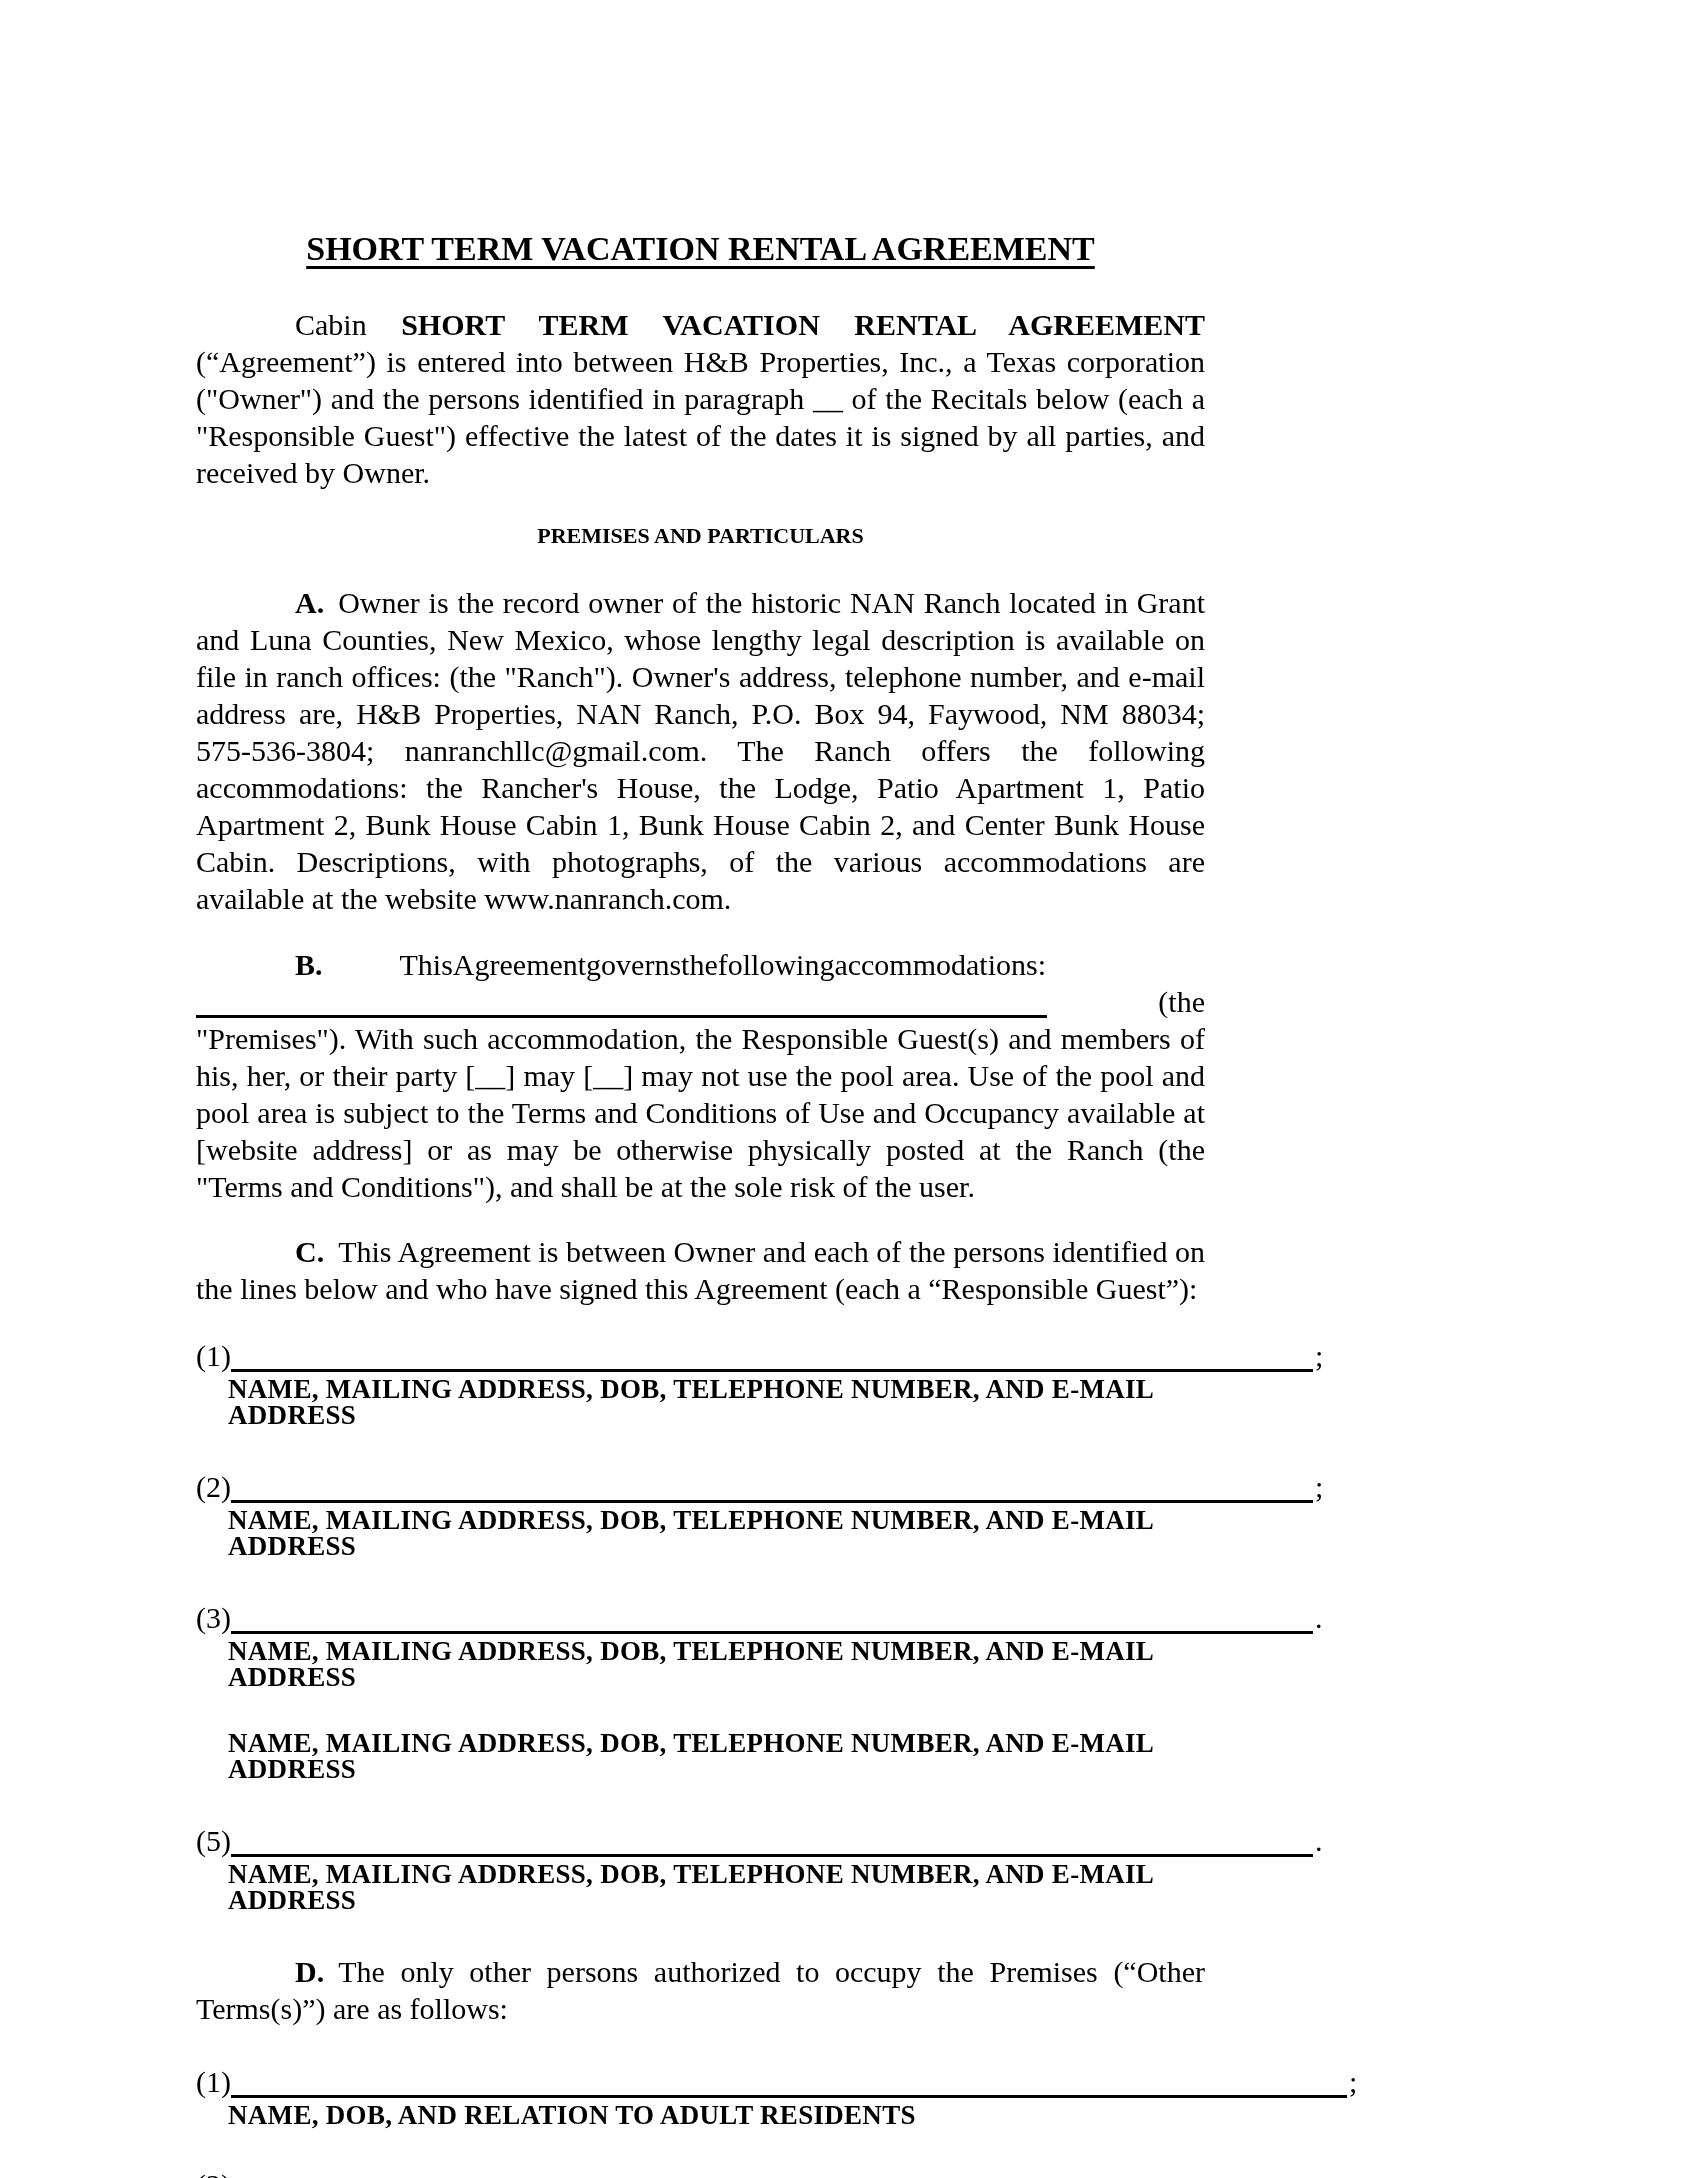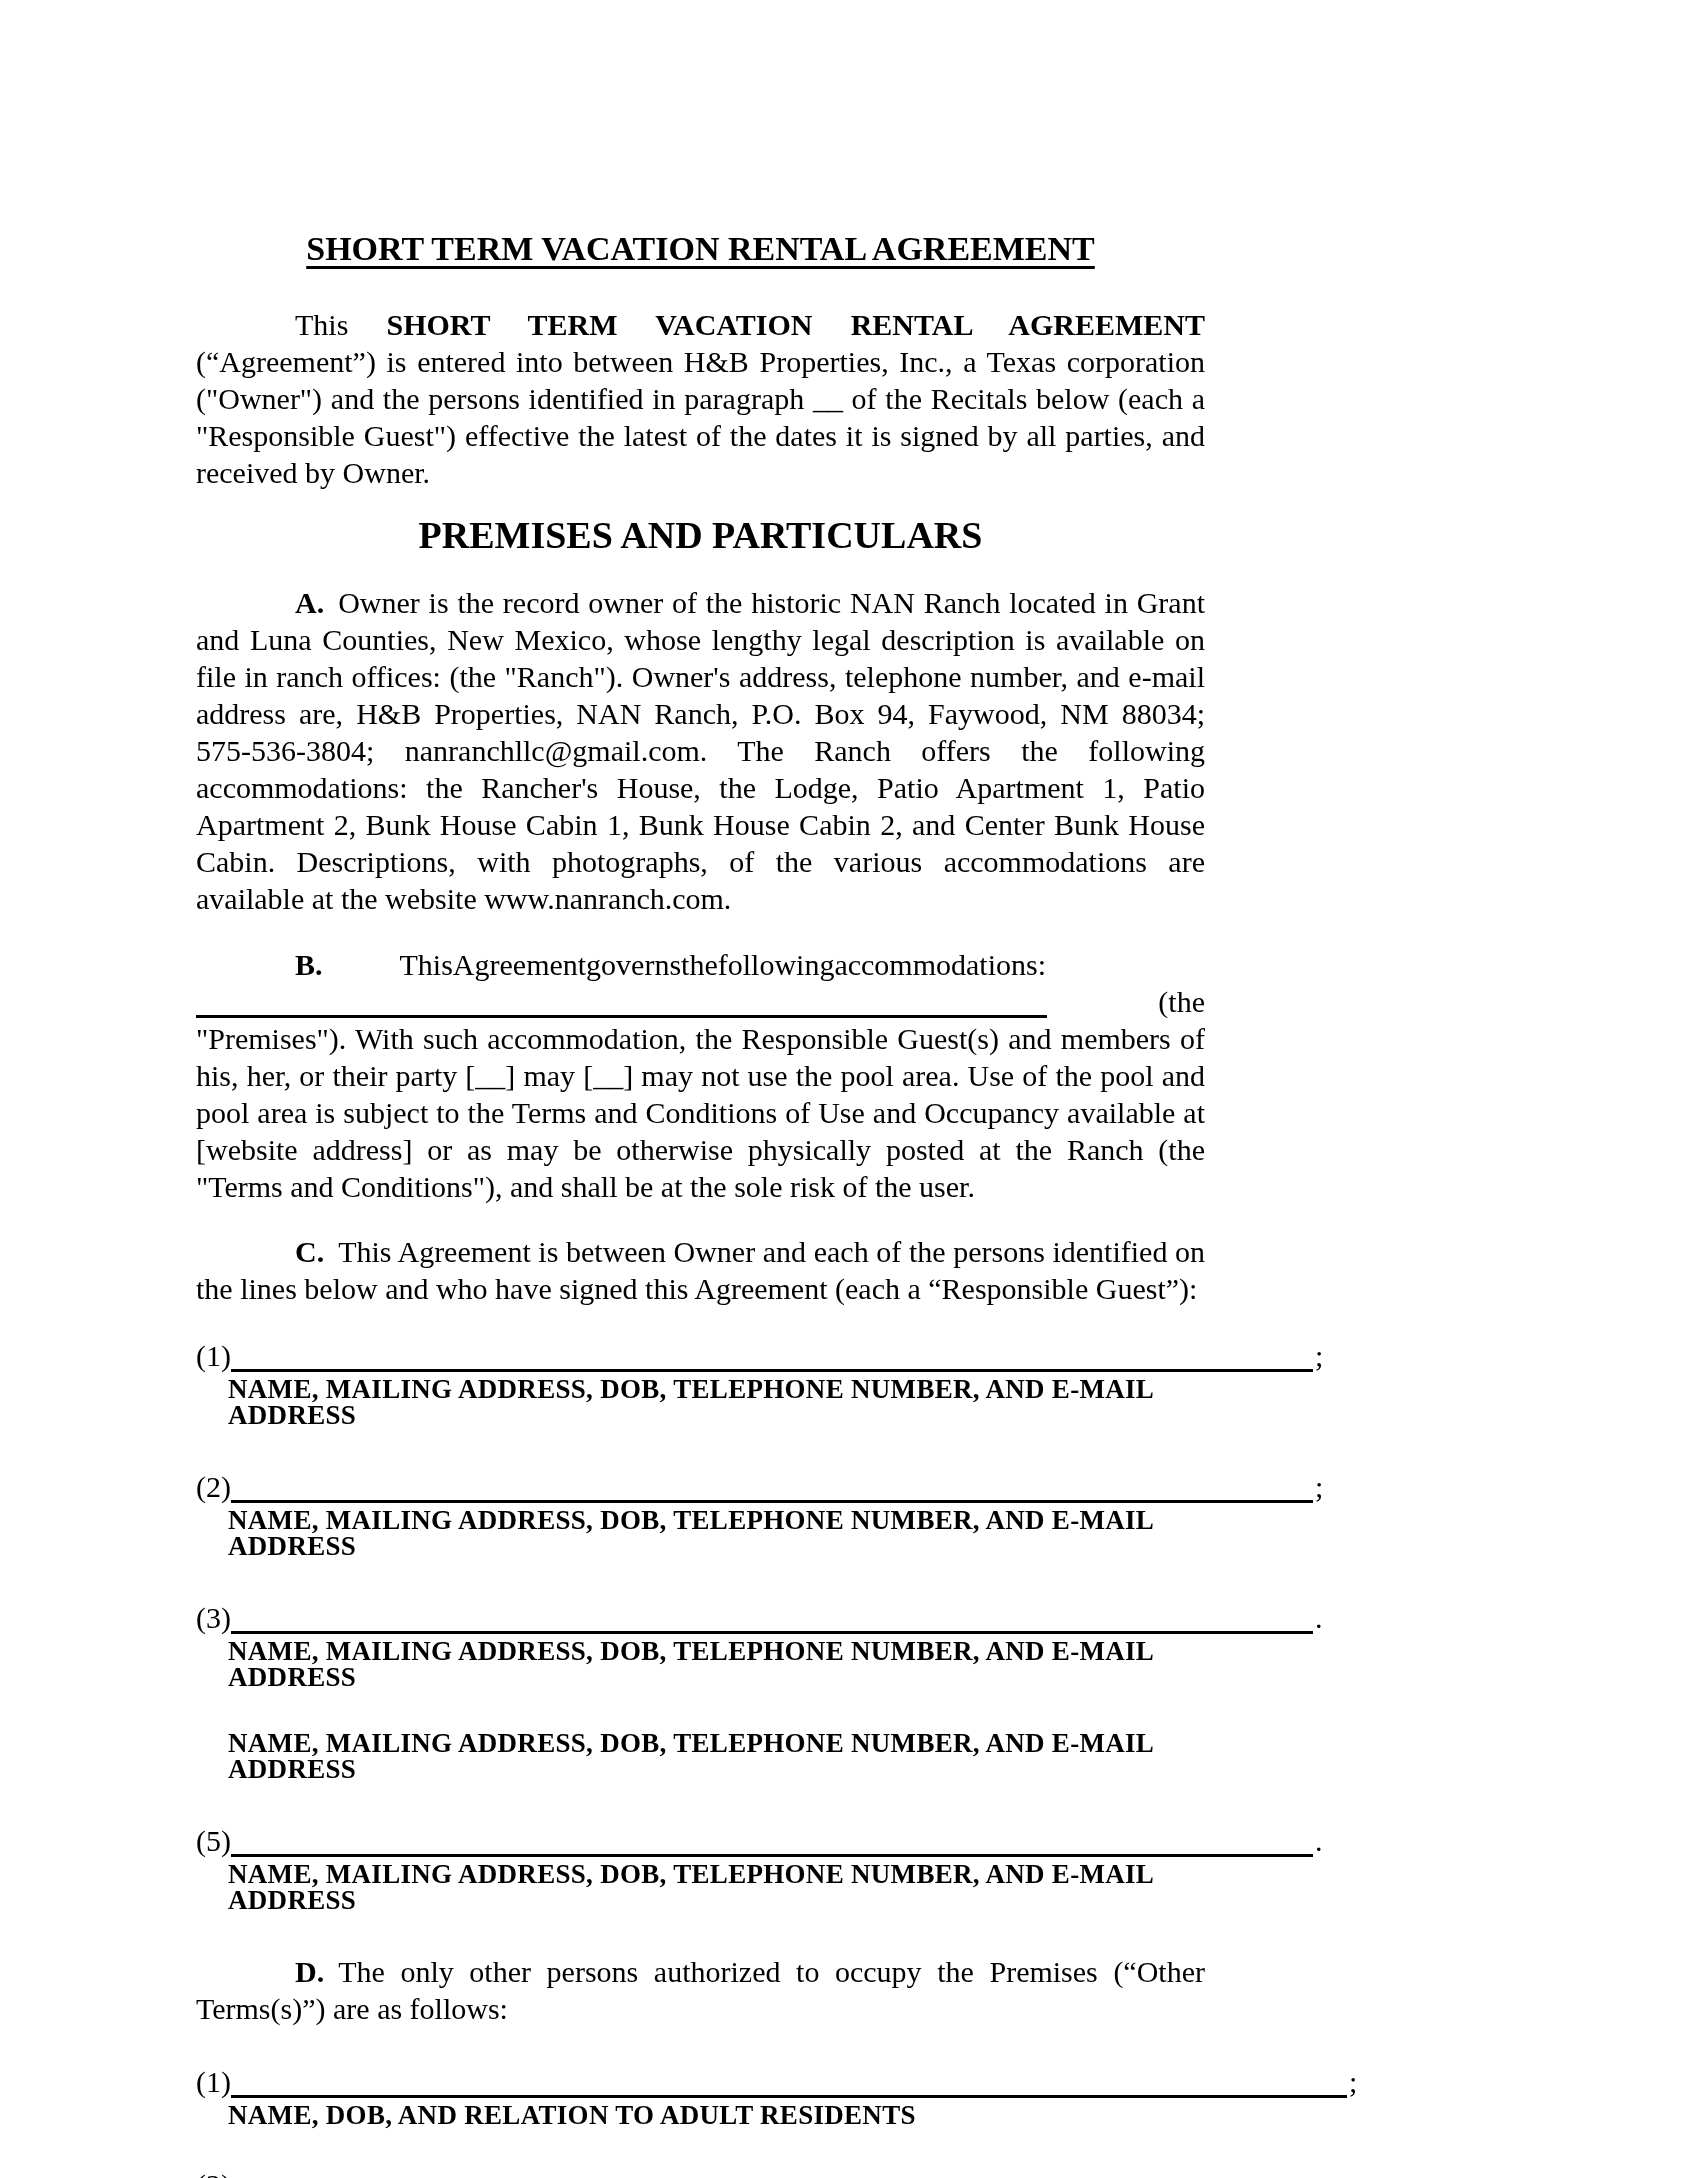--- a/index.html
+++ b/index.html
@@ -34,21 +34,21 @@
   }
   .para {
     margin: 0;
     text-align: justify;
   }
   .indent { text-indent: 99px; }
   .para-intro { margin-top: 36px; }
   .section-heading {
     margin: 26px 0 0 0;
     text-align: center;
-    font-size: 38px;
+    font-size: 22px;
     line-height: 37px;
     font-weight: bold;
   }
   .para-a { margin-top: 30px; }
   .para-b { margin-top: 29px; }
   .para-c { margin-top: 28px; }
   .para-d { margin-top: 0; }
   .plabel { font-weight: bold; margin-right: 14px; }
   .plabel-tab { font-weight: bold; margin-right: 77px; }
   .blank {
@@ -86,21 +86,21 @@
 </head>
 <body>
 
 <div class="page">
 
   <h1 class="doc-title">
     <span class="u">SHORT TERM VACATION RENTAL AGREEMENT</span>
   </h1>
 
   <p class="para indent para-intro">
-    <span>This </span><b>SHORT TERM VACATION RENTAL AGREEMENT</b><span> (“Agreement”) is entered into between H&amp;B Properties, Inc., a Texas corporation ("Owner") and the persons identified in paragraph __ of the Recitals below (each a "Responsible Guest") effective the latest of the dates it is signed by all parties, and received by Owner.</span>
+    <span>Cabin </span><b>SHORT TERM VACATION RENTAL AGREEMENT</b><span> (“Agreement”) is entered into between H&amp;B Properties, Inc., a Texas corporation ("Owner") and the persons identified in paragraph __ of the Recitals below (each a "Responsible Guest") effective the latest of the dates it is signed by all parties, and received by Owner.</span>
   </p>
 
   <h2 class="section-heading">PREMISES AND PARTICULARS</h2>
 
   <p class="para indent para-a">
     <b class="plabel">A.</b><span>Owner is the record owner of the historic NAN Ranch located in Grant and Luna Counties, New Mexico, whose lengthy legal description is available on file in ranch offices: (the "Ranch"). Owner's address, telephone number, and e-mail address are, H&amp;B Properties, NAN Ranch, P.O. Box 94, Faywood, NM 88034; 575-536-3804; nanranchllc@gmail.com. The Ranch offers the following accommodations: the Rancher's House, the Lodge, Patio Apartment 1, Patio Apartment 2, Bunk House Cabin 1, Bunk House Cabin 2, and Center Bunk House Cabin. Descriptions, with photographs, of the various accommodations are available at the website www.nanranch.com.</span>
   </p>
 
   <p class="para indent para-b">
     <b class="plabel-tab">B.</b><span>ThisAgreementgovernsthefollowingaccommodations:</span><br>

